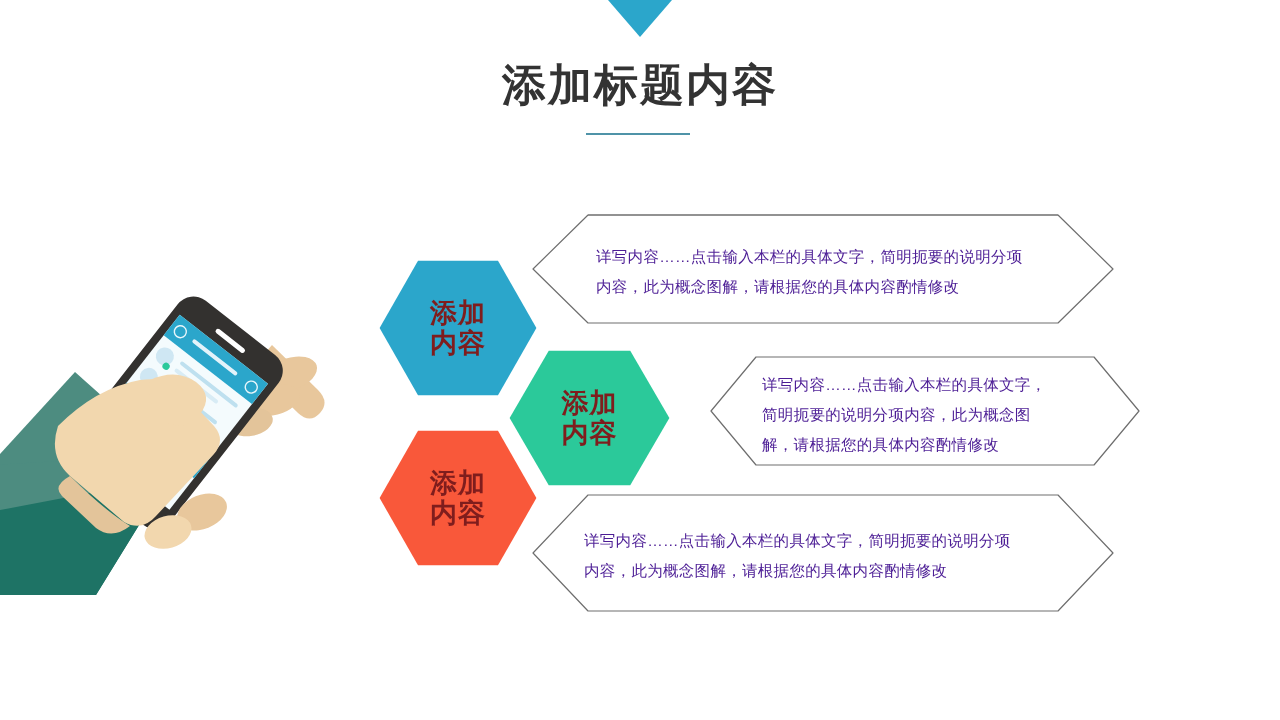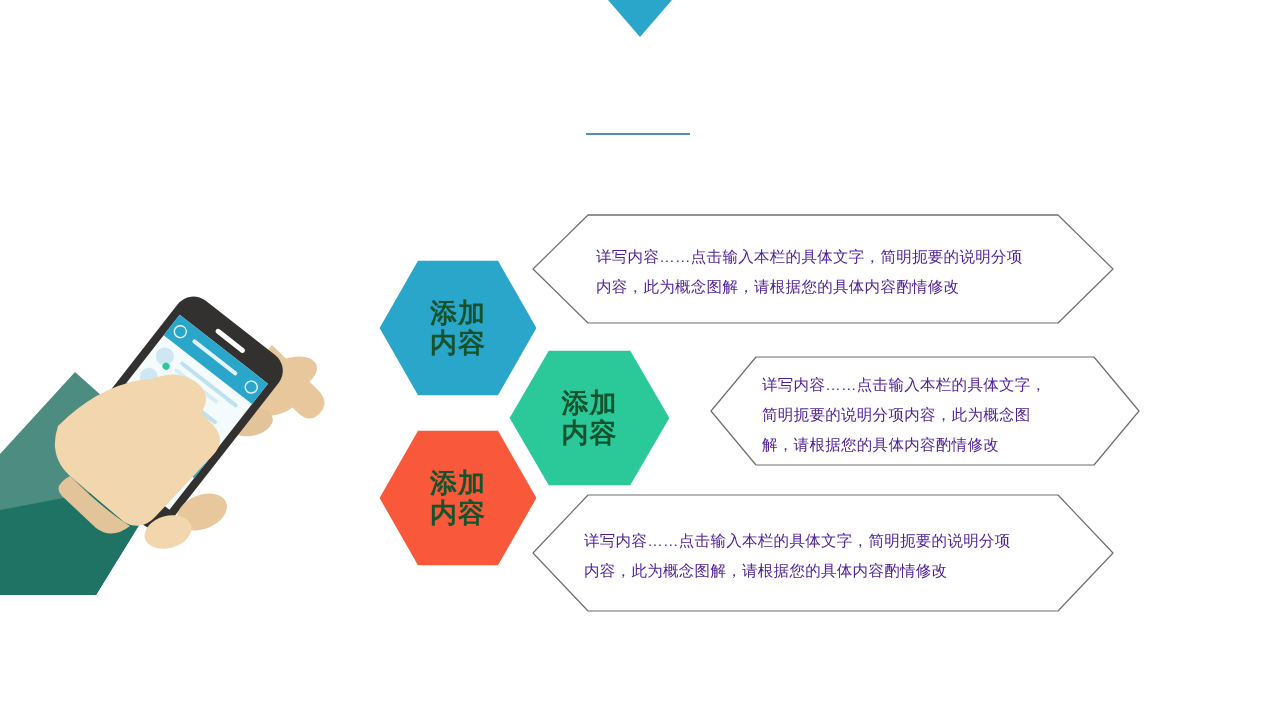--- a/index.html
+++ b/index.html
@@ -34,21 +34,21 @@
   }
 
   
   .illus{position:absolute;left:0px;top:250px;width:340px;height:345px;}
   .illus svg{display:block;}
 
   
   .hex{
     position:absolute;
     display:flex;align-items:center;justify-content:center;
-    color:#14532d;font-weight:bold;
+    color:#7f1d1d;font-weight:bold;
     text-align:center;
     line-height:1.12;
     letter-spacing:1px;
   }
   .hex .hex-shape{
     position:absolute;inset:0;
     clip-path:polygon(25% 2%,75% 2%,99% 50%,75% 98%,25% 98%,1% 50%);
     border-radius:14px;
   }
   .hex .hex-label{position:relative;z-index:2;}
@@ -76,20 +76,21 @@
   .panel-2 .ptext{left:52px;top:14px;width:300px;}
   .panel-3{left:532px;top:494px;width:582px;height:118px;}
   .panel-3 .ptext{left:52px;top:32px;width:440px;}
 </style>
 </head>
 <body>
 
 <div class="slide">
 
   <div class="top-triangle"></div>
+  <div class="page-title">添加标题内容</div>
   <div class="title-rule"></div>
 
   <div class="illus">
     <svg width="340" height="345" viewBox="0 0 340 345" xmlns="http://www.w3.org/2000/svg">
 
       <polygon points="-10,215 75,122 168,205 82,300" fill="#4D8C80"></polygon>
       <polygon points="-10,215 -10,300 82,300 168,205" fill="#4D8C80"></polygon>
 
       <polygon points="-10,300 82,300 168,205 168,228 96,345 -10,345" fill="#1E7365"></polygon>
       <polygon points="-10,262 -10,345 96,345 168,228" fill="#1E7365"></polygon>

